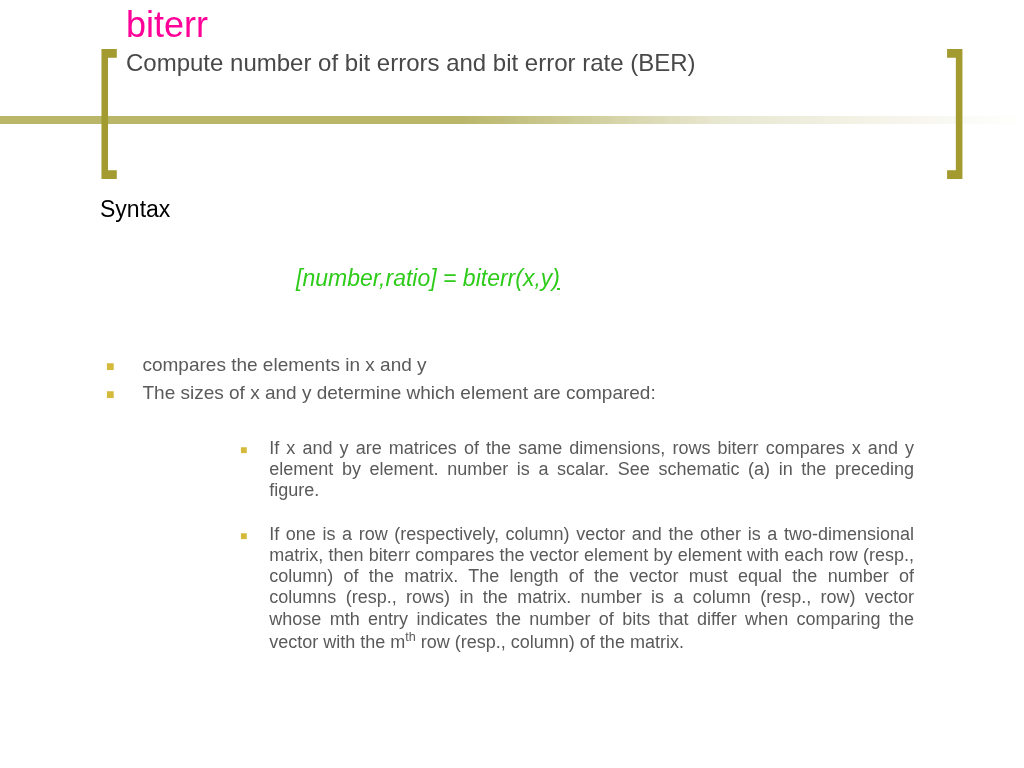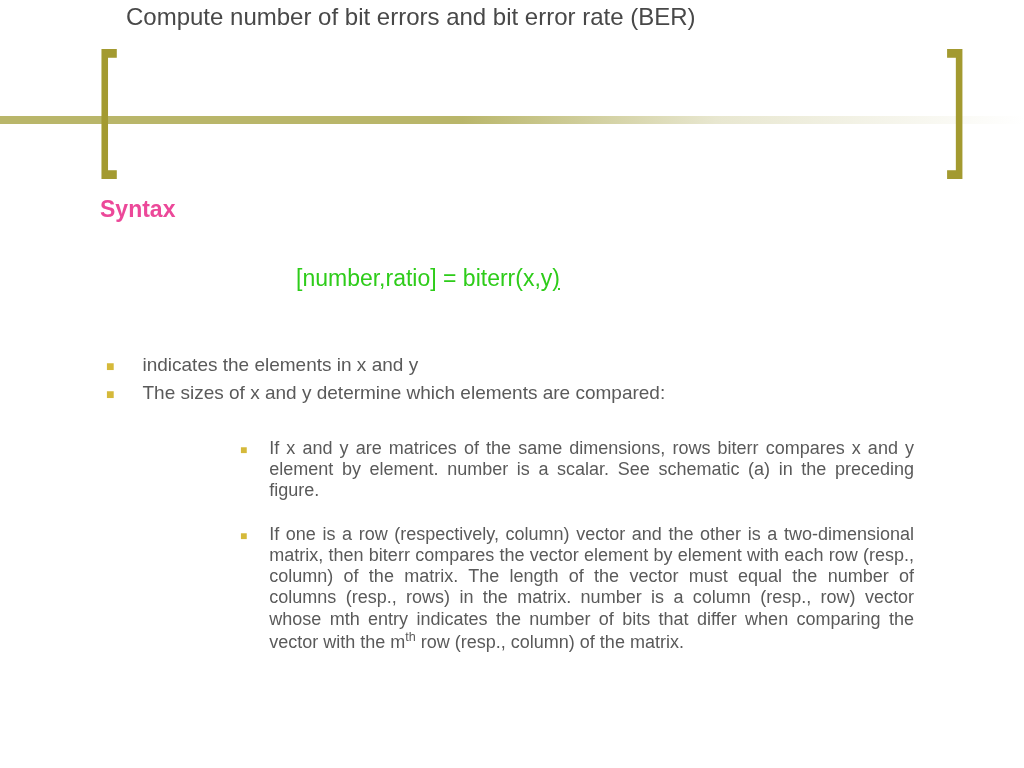--- a/index.html
+++ b/index.html
@@ -68,30 +68,31 @@
     font-weight: 400;
     padding-top: 2px;
   }
   .content {
     position: absolute;
     top: 196px;
     left: 100px;
     right: 100px;
   }
   .syntax-label {
-    color: #ec4899;
+    color: #000000;
     font-size: 23px;
-    font-weight: 700;
+    font-weight: 400;
   }
   .syntax-code {
     color: #2ecc1a;
     font-size: 23px;
     padding-left: 196px;
     padding-top: 42px;
     font-weight: 400;
+    font-style: italic;
   }
   .syntax-code .paren-close {
     text-decoration: underline;
   }
   .body-list {
     padding-top: 62px;
     color: #5a5a5a;
     font-size: 19px;
   }
   .li1 {
@@ -131,37 +132,38 @@
 </style>
 </head>
 <body>
 
 <div class="hr-line"></div>
 
 <div class="bracket-left">[</div>
 <div class="bracket-right">]</div>
 
 <div class="header-wrap">
+  <div class="func-name">biterr</div>
   <div class="subtitle">Compute number of bit errors and bit error rate (BER)</div>
 </div>
 
 <div class="content">
   <div class="syntax-label">Syntax</div>
   <div class="syntax-code">
     <span>[number,ratio] = biterr(x,y</span><span class="paren-close">)</span>
   </div>
 
   <div class="body-list">
     <div class="li1">
       <span class="bullet">■</span>
-      <span>indicates the elements in x and y</span>
+      <span>compares the elements in x and y</span>
     </div>
     <div class="li1">
       <span class="bullet">■</span>
-      <span>The sizes of x and y determine which elements are compared:</span>
+      <span>The sizes of x and y determine which element are compared:</span>
     </div>
 
     <div class="sub-list">
       <div class="li2">
         <span class="bullet">■</span>
         <span class="txt">If x and y are matrices of the same dimensions, rows biterr compares x and y element by element. number is a scalar. See schematic (a) in the preceding figure.</span>
       </div>
       <div class="li2">
         <span class="bullet">■</span>
         <span class="txt"><span>If one is a row (respectively, column) vector and the other is a two-dimensional matrix, then biterr compares the vector element by element with each row (resp., column) of the matrix. The length of the vector must equal the number of columns (resp., rows) in the matrix. number is a column (resp., row) vector whose mth entry indicates the number of bits that differ when comparing the vector with the m</span><sup>th</sup><span> row (resp., column) of the matrix.</span></span>

